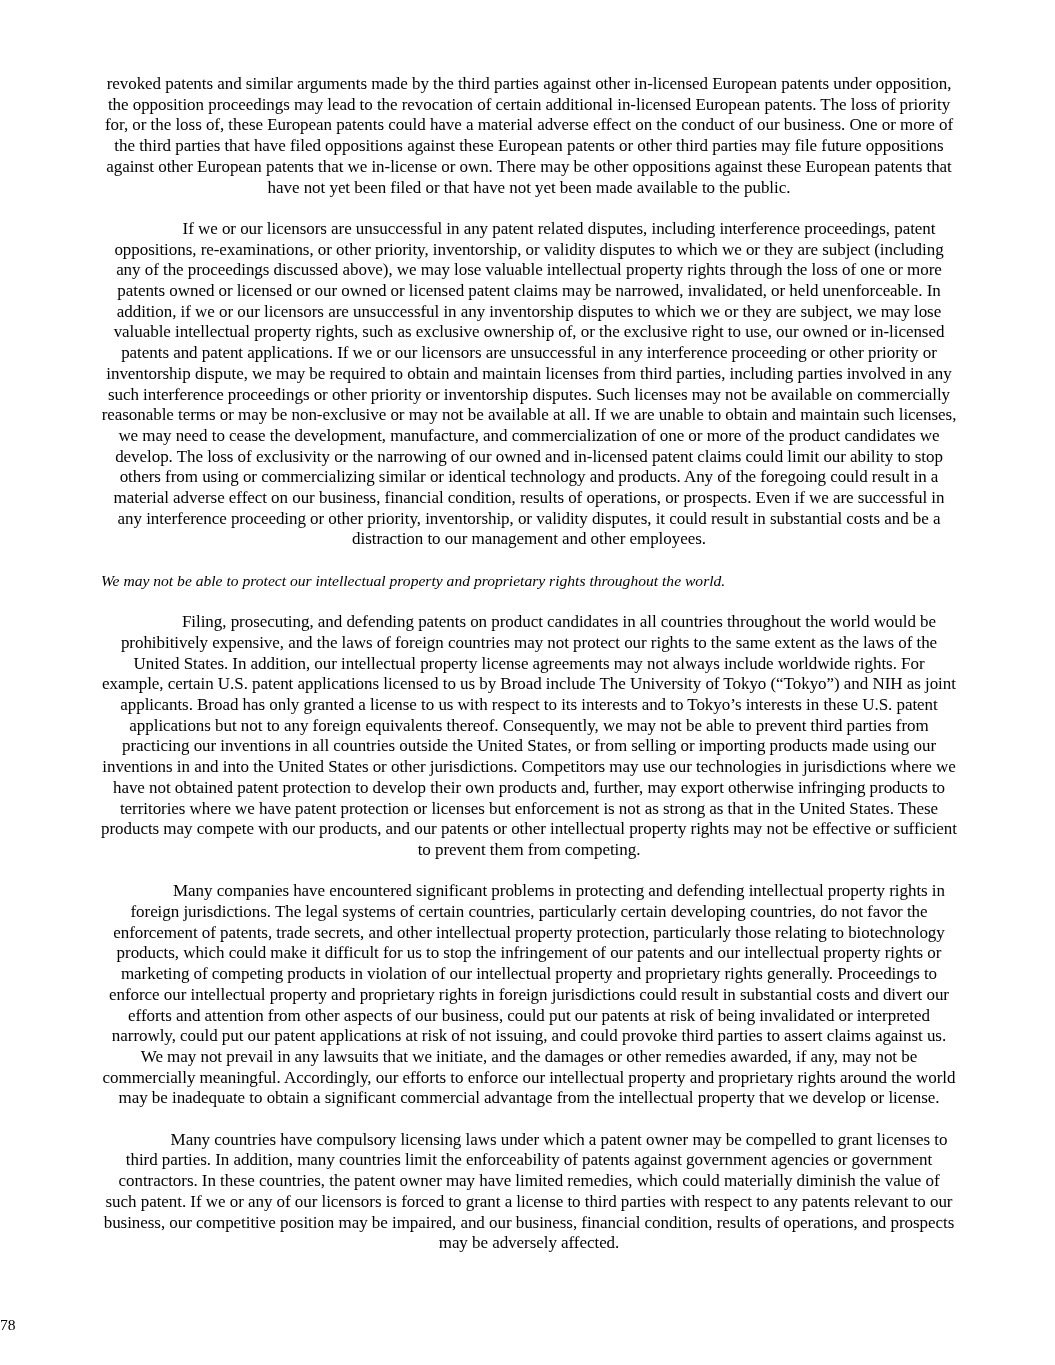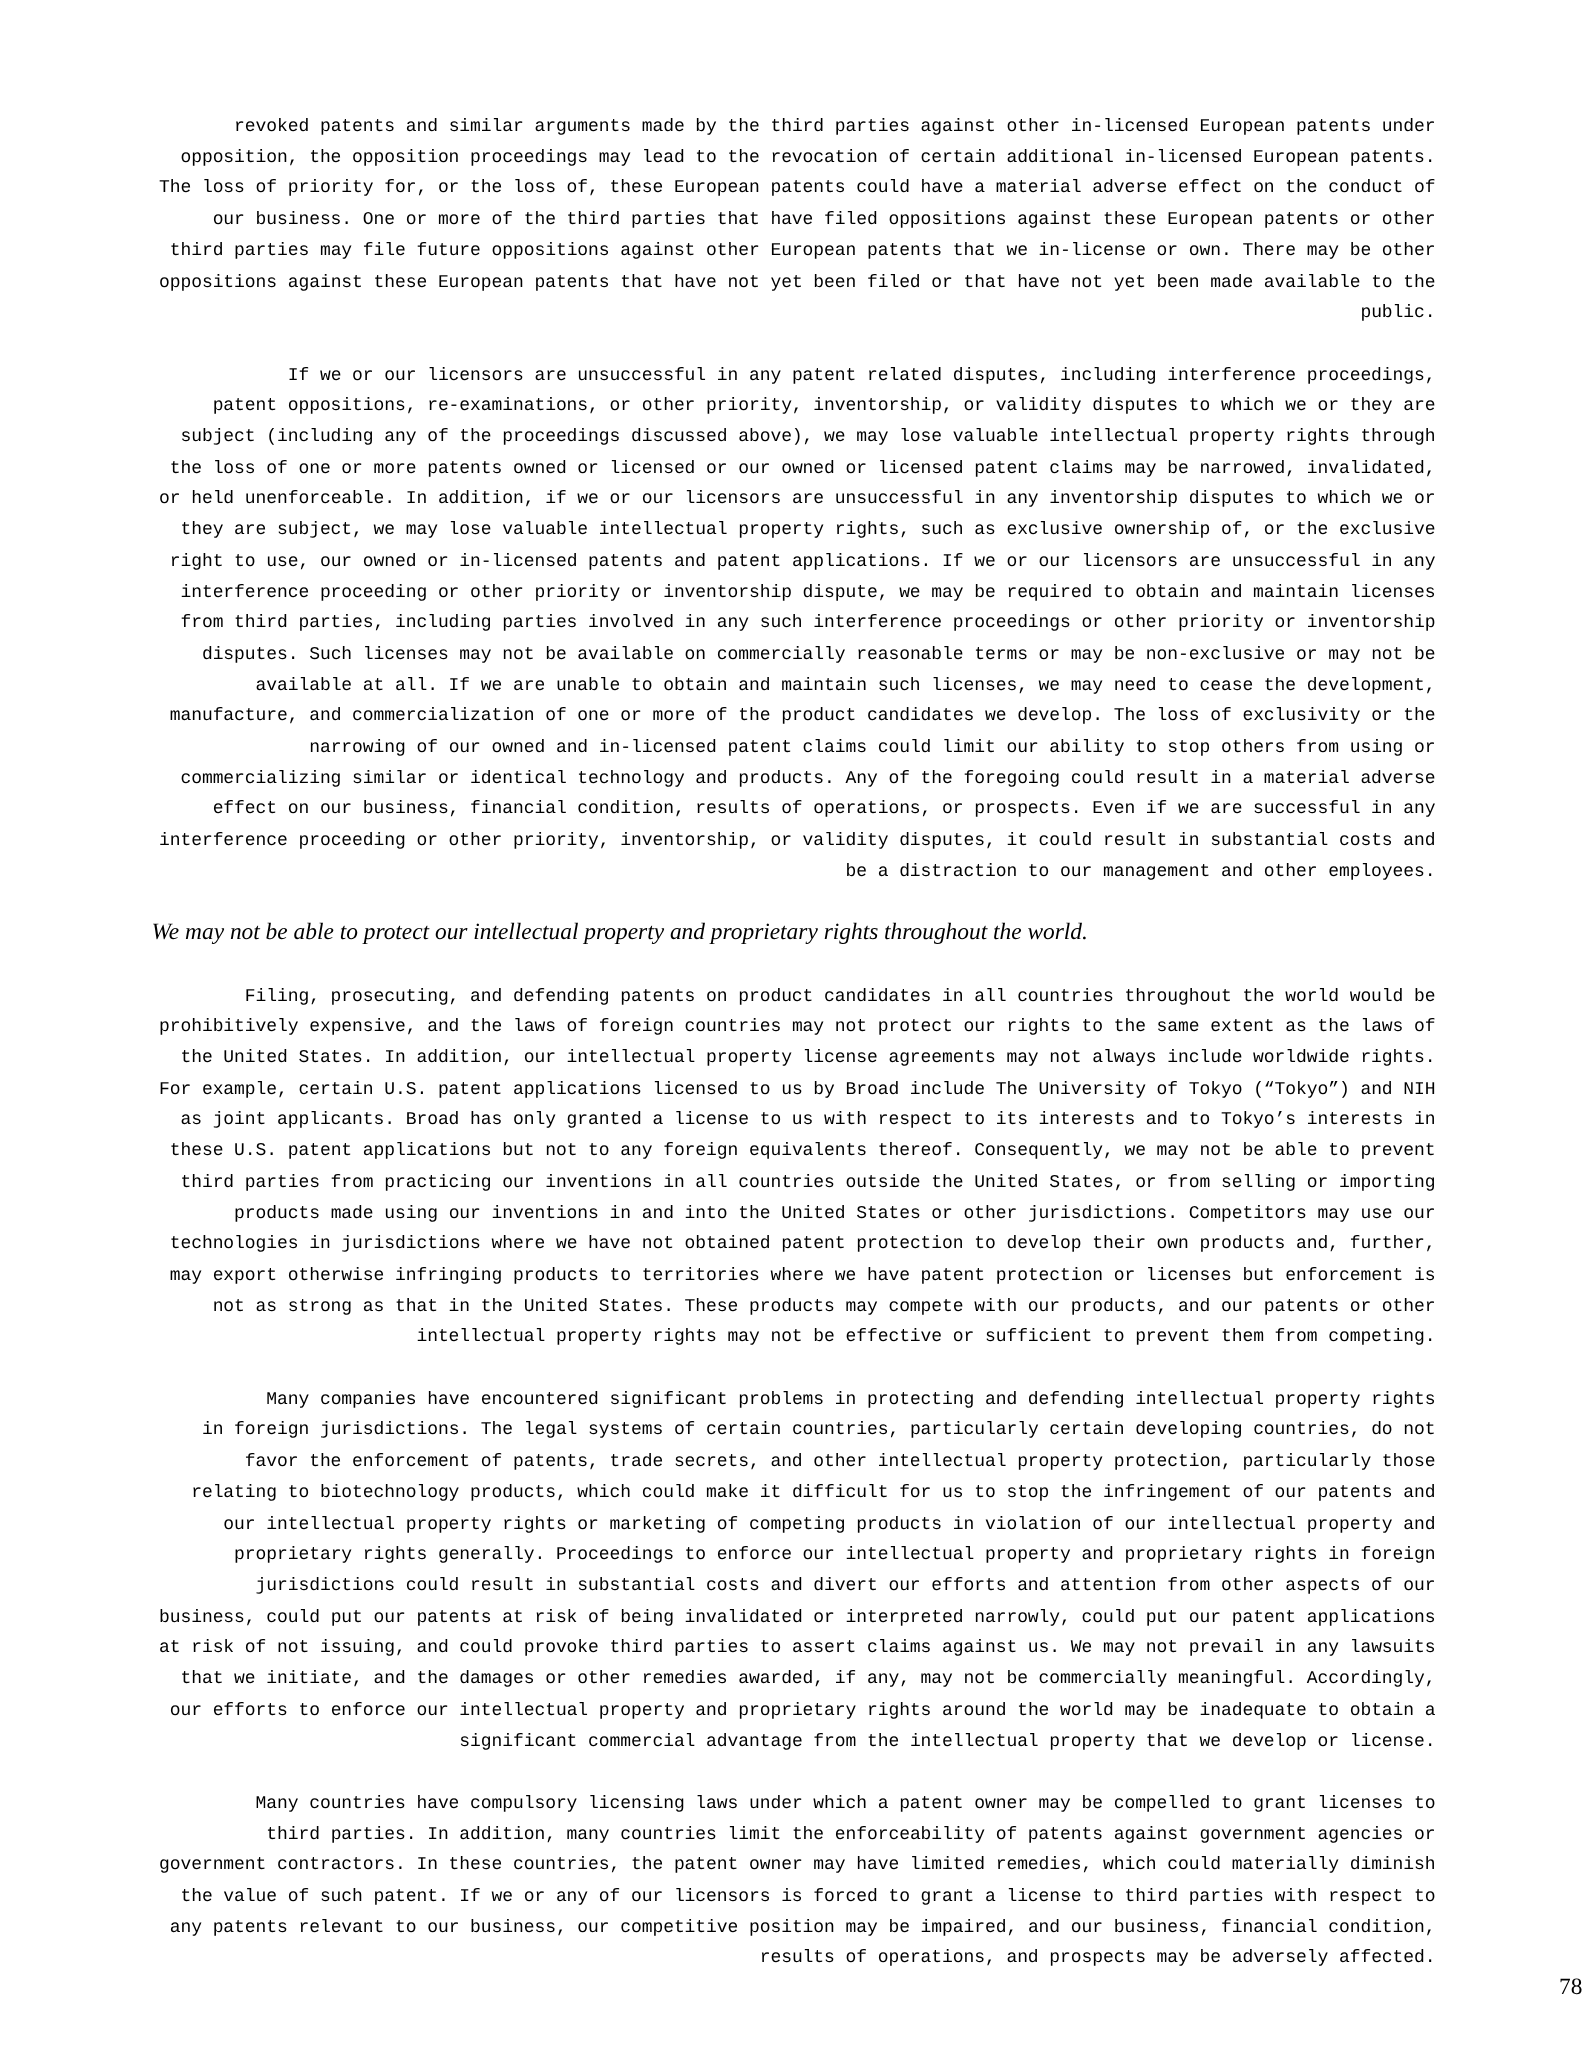--- a/index.html
+++ b/index.html
@@ -15,43 +15,42 @@
       color: #000000;
       font-family: "Liberation Serif", "DejaVu Serif", serif;
     }
     .page {
       position: absolute;
       left: 101px;
       top: 74px;
       width: 856px;
     }
     .para {
-      font-size: 12px;
+      font-size: 17px;
       line-height: 20.7px;
       margin: 0 0 20.7px 0;
-      text-align: right;
+      text-align: center;
       letter-spacing: -0.05px;
-      font-family: Liberation Mono, monospace;
     }
     .para.indent {
       text-indent: 60px;
     }
     .heading {
       font-size: 15.6px;
       line-height: 20.7px;
       font-weight: normal;
       font-style: italic;
       margin: 0 0 20.7px 0;
     }
     .page-number {
       position: absolute;
       left: 0;
       width: 1055px;
       top: 1315px;
-      text-align: right;
+      text-align: left;
       font-size: 15.6px;
       line-height: 20px;
     }
   </style>
 </head>
 <body>
 
 <div class="page">
   <p class="para">revoked patents and similar arguments made by the third parties against other in-licensed European patents under opposition, the opposition proceedings may lead to the revocation of certain additional in-licensed European patents. The loss of priority for, or the loss of, these European patents could have a material adverse effect on the conduct of our business. One or more of the third parties that have filed oppositions against these European patents or other third parties may file future oppositions against other European patents that we in-license or own. There may be other oppositions against these European patents that have not yet been filed or that have not yet been made available to the public.</p>
   <p class="para indent">If we or our licensors are unsuccessful in any patent related disputes, including interference proceedings, patent oppositions, re-examinations, or other priority, inventorship, or validity disputes to which we or they are subject (including any of the proceedings discussed above), we may lose valuable intellectual property rights through the loss of one or more patents owned or licensed or our owned or licensed patent claims may be narrowed, invalidated, or held unenforceable. In addition, if we or our licensors are unsuccessful in any inventorship disputes to which we or they are subject, we may lose valuable intellectual property rights, such as exclusive ownership of, or the exclusive right to use, our owned or in-licensed patents and patent applications. If we or our licensors are unsuccessful in any interference proceeding or other priority or inventorship dispute, we may be required to obtain and maintain licenses from third parties, including parties involved in any such interference proceedings or other priority or inventorship disputes. Such licenses may not be available on commercially reasonable terms or may be non-exclusive or may not be available at all. If we are unable to obtain and maintain such licenses, we may need to cease the development, manufacture, and commercialization of one or more of the product candidates we develop. The loss of exclusivity or the narrowing of our owned and in-licensed patent claims could limit our ability to stop others from using or commercializing similar or identical technology and products. Any of the foregoing could result in a material adverse effect on our business, financial condition, results of operations, or prospects. Even if we are successful in any interference proceeding or other priority, inventorship, or validity disputes, it could result in substantial costs and be a distraction to our management and other employees.</p>

